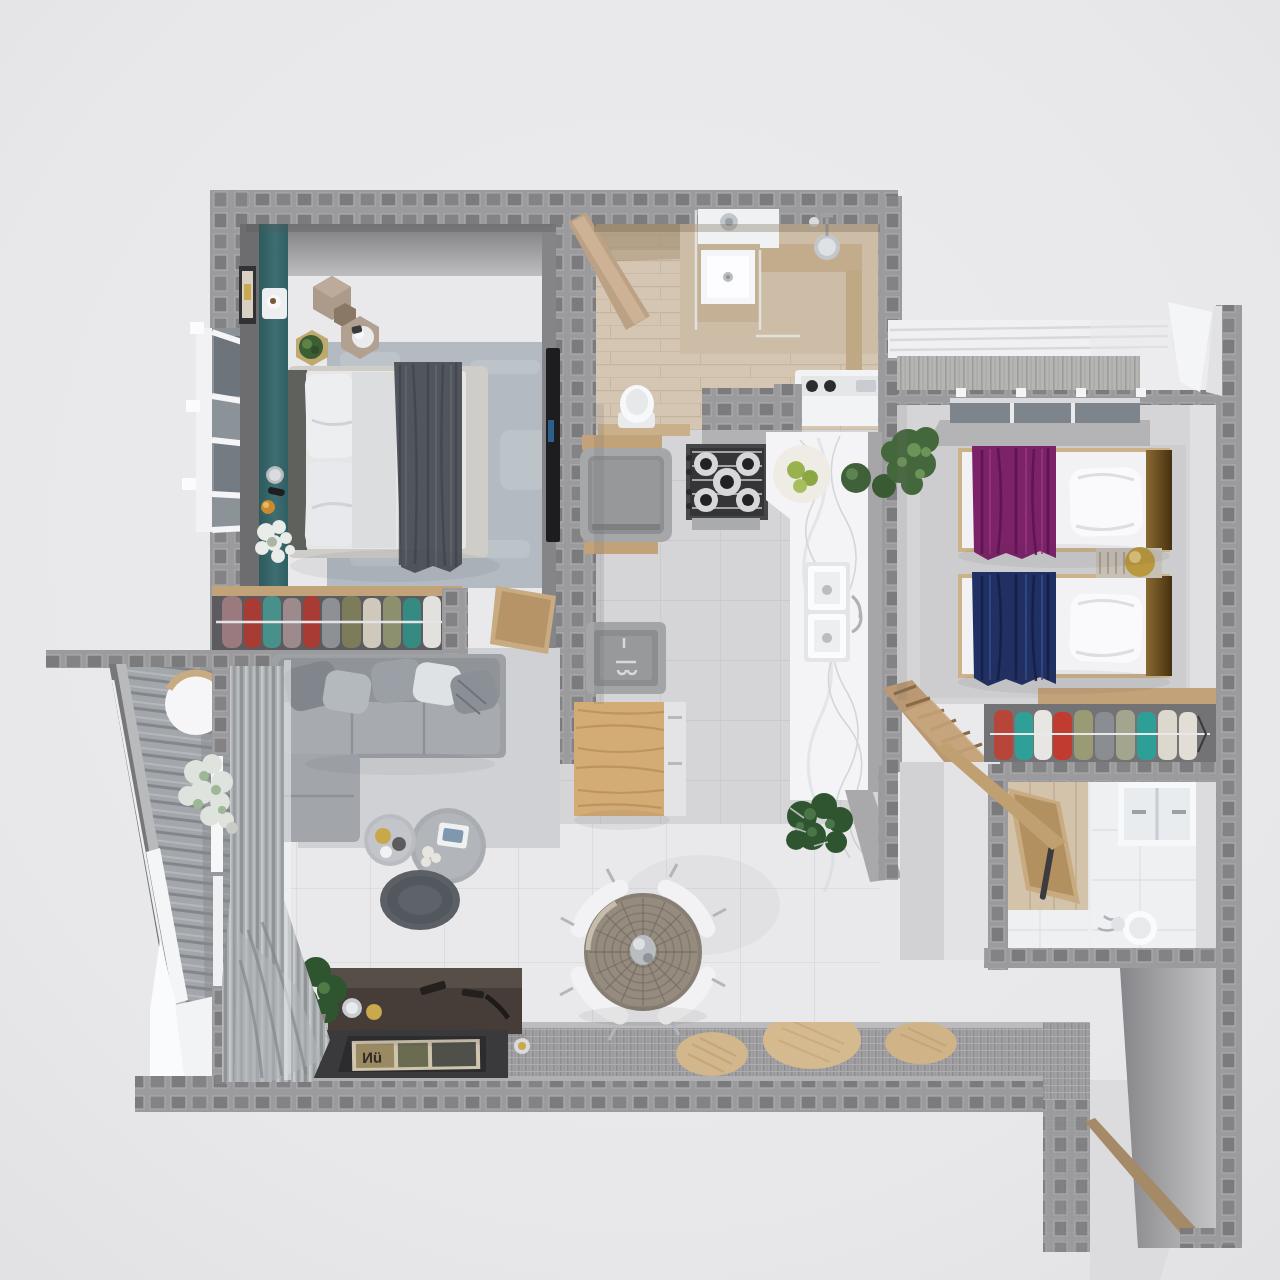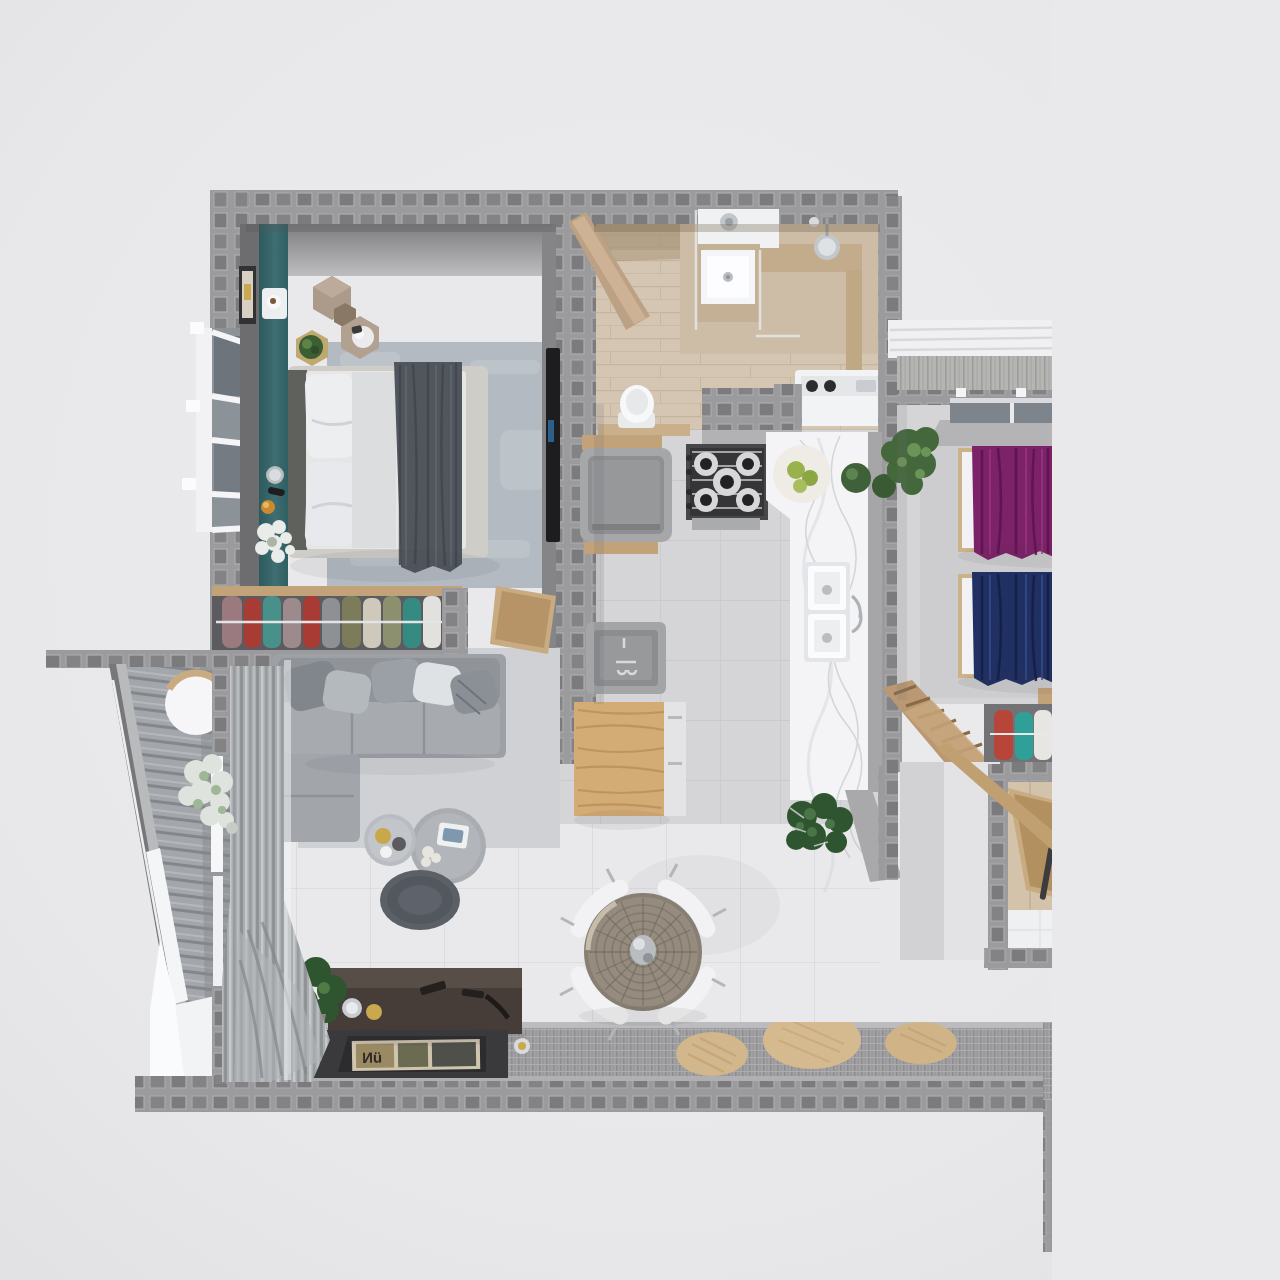--- a/index.html
+++ b/index.html
@@ -1,16 +1,16 @@
 <!DOCTYPE html>
 <html><head>
 <meta charset="utf-8">
 <style>
 html,body{margin:0;padding:0;background:#e9e9eb;font-family:"Liberation Sans",sans-serif;}
-#stage{width:1052px;height:1280px;position:relative;overflow:hidden;}
+#stage{width:1280px;height:1280px;position:relative;overflow:hidden;}
 </style>
 </head>
 <body>
 <div id="stage">
 <svg width="1280" height="1280" viewBox="0 0 1280 1280" xmlns="http://www.w3.org/2000/svg">
 <defs>
 <radialGradient id="bgg" cx="50%" cy="42%" r="75%">
 <stop offset="0%" stop-color="#ececee"></stop>
 <stop offset="70%" stop-color="#e8e8ea"></stop>
 <stop offset="100%" stop-color="#e2e2e4"></stop>

